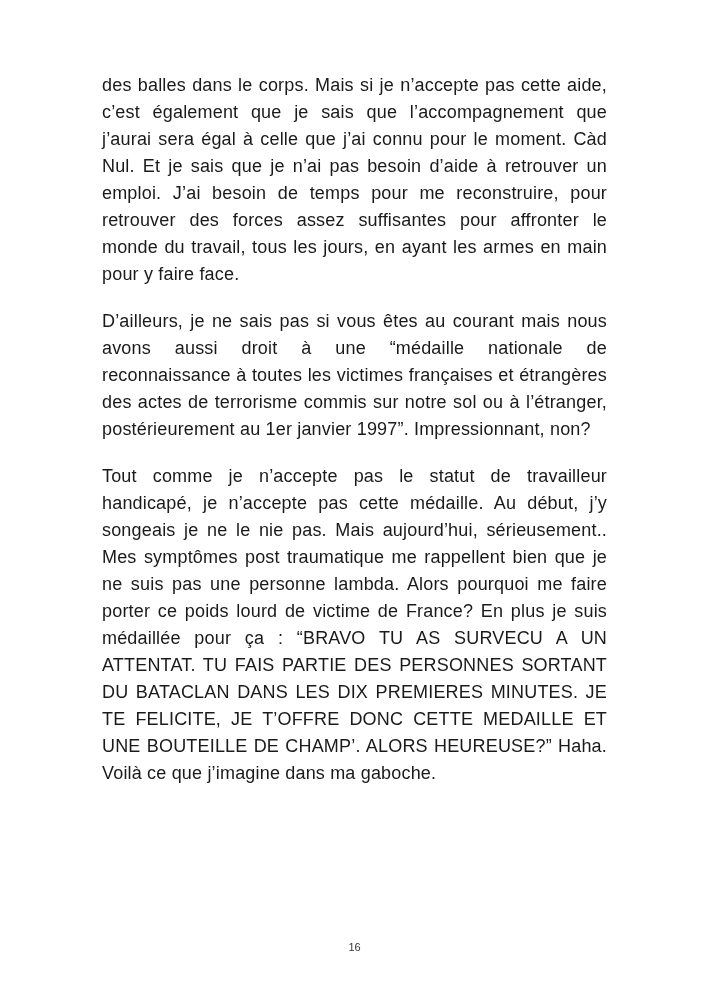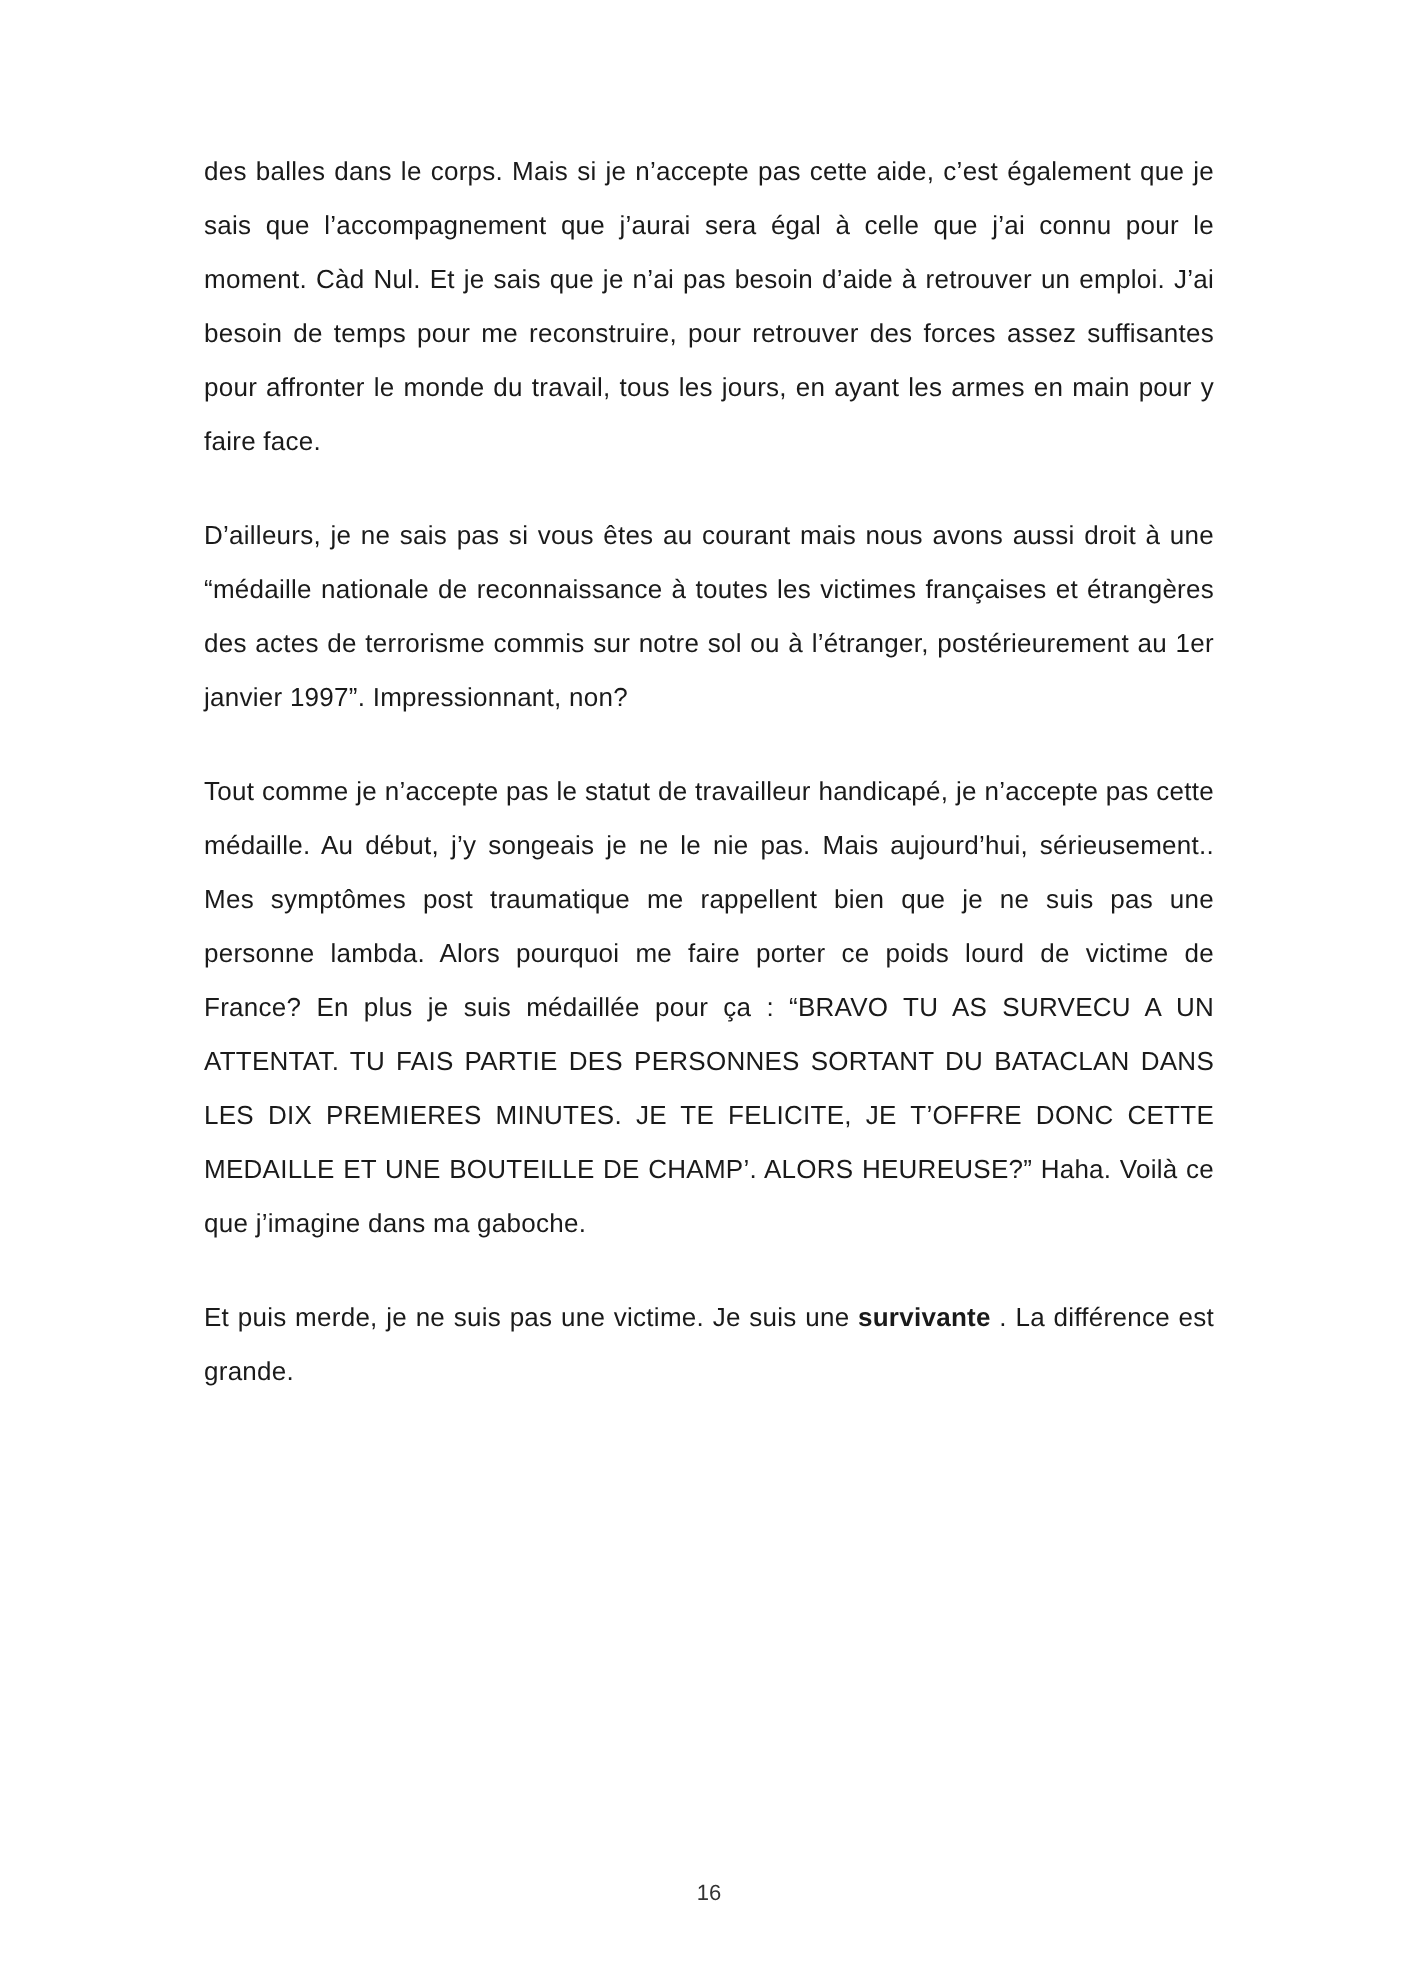--- a/index.html
+++ b/index.html
@@ -23,21 +23,21 @@
     height: 992px;
     background: #ffffff;
   }
   .content {
     position: absolute;
     left: 102px;
     top: 72px;
     width: 505px;
   }
   .para {
-    font-size: 13px;
+    font-size: 18px;
     line-height: 27px;
     text-align: justify;
     text-justify: inter-word;
     margin: 0 0 20px 0;
     color: #1a1a1a;
     letter-spacing: 0.01em;
     hyphens: none;
   }
   .para:last-child {
     margin-bottom: 0;
@@ -64,19 +64,18 @@
 <div class="page">
 
   <div class="content">
 
     <p class="para">des balles dans le corps. Mais si je n’accepte pas cette aide, c’est également que je sais que l’accompagnement que j’aurai sera égal à celle que j’ai connu pour le moment. Càd Nul. Et je sais que je n’ai pas besoin d’aide à retrouver un emploi. J’ai besoin de temps pour me reconstruire, pour retrouver des forces assez suffisantes pour affronter le monde du travail, tous les jours, en ayant les armes en main pour y faire face.</p>
 
     <p class="para last-line-left">D’ailleurs, je ne sais pas si vous êtes au courant mais nous avons aussi droit à une “médaille nationale de reconnaissance à toutes les victimes françaises et étrangères des actes de terrorisme commis sur notre sol ou à l’étranger, postérieurement au 1er janvier 1997”.  Impressionnant, non?</p>
 
     <p class="para last-line-left">Tout comme je n’accepte pas le statut de travailleur handicapé, je n’accepte pas cette médaille. Au début, j’y songeais je ne le nie pas. Mais aujourd’hui, sérieusement.. Mes symptômes post traumatique me rappellent bien que je ne suis pas une personne lambda. Alors pourquoi me faire porter ce poids lourd de victime de France? En plus je suis médaillée pour ça : “BRAVO TU AS SURVECU A UN ATTENTAT. TU FAIS PARTIE DES PERSONNES SORTANT DU BATACLAN DANS LES DIX PREMIERES MINUTES. JE TE FELICITE, JE T’OFFRE DONC CETTE MEDAILLE ET UNE BOUTEILLE DE CHAMP’. ALORS HEUREUSE?” Haha. Voilà ce que j’imagine dans ma gaboche.</p>
 
-    <p class="para last-line-left"><span>Et puis merde,  je ne suis pas une victime. Je suis une </span><span class="bold">survivante</span><span> . La différence est grande.</span></p>
 
   </div>
 
   <div class="page-number">16</div>
 
 </div>
 
 </body></html>

